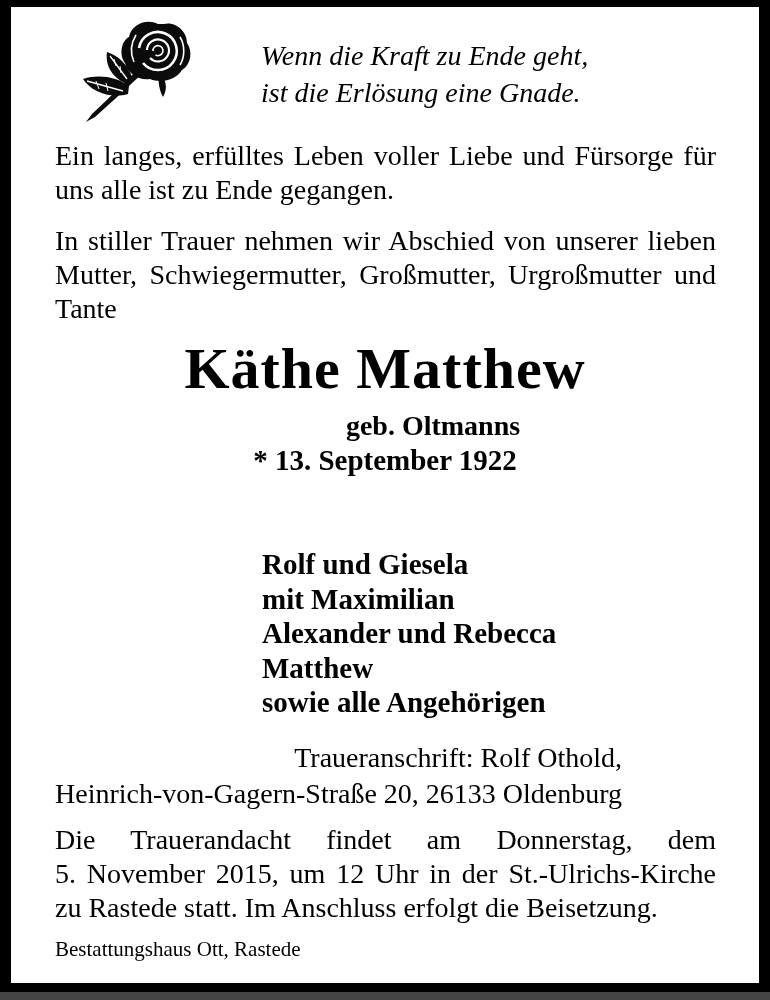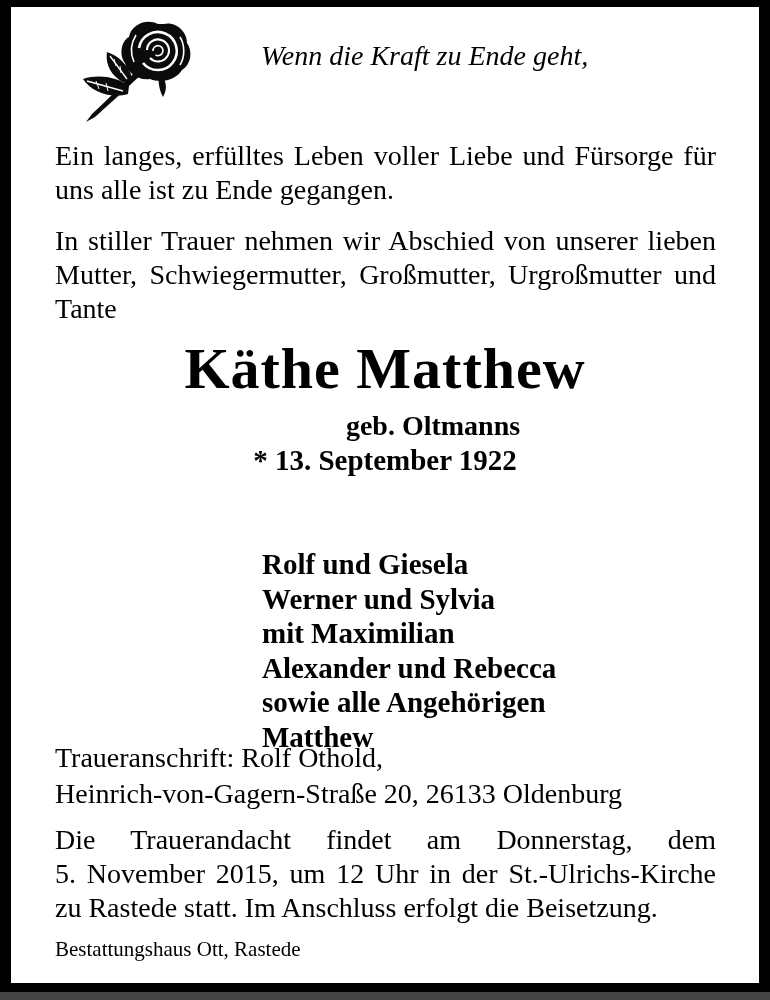--- a/index.html
+++ b/index.html
@@ -79,20 +79,21 @@
     font-size: 29px;
     font-weight: bold;
     line-height: 34.5px;
     margin-top: 42px;
   }
   .address {
     position: absolute;
     left: 44px; top: 733px;
     font-size: 28px;
     line-height: 36px;
+    text-align: right;
   }
   .service { top: 816px; }
   .funeral-home {
     position: absolute;
     left: 44px; top: 930px;
     font-size: 21px;
     line-height: 25px;
   }
 </style>
 </head>
@@ -120,41 +121,41 @@
       <path d="M36 41 L 53 64" stroke="#ffffff" stroke-width="1.3"></path>
       <path d="M40 44 l 2 7 M46 51 l 1 7" stroke="#ffffff" stroke-width="1"></path>
 
       <path d="M55 71 C 43 62 25 59 9 64 C 17 77 37 84 54 79 Z" fill="#0b0b0b"></path>
       <path d="M13 66 L 49 76" stroke="#ffffff" stroke-width="1.3"></path>
       <path d="M22 66 l 3 8 M32 68 l 2 8" stroke="#ffffff" stroke-width="1"></path>
     </svg>
 
     <div class="quote">
       <div>Wenn die Kraft zu Ende geht,</div>
+      <div>ist die Erlösung eine Gnade.</div>
     </div>
 
     <p class="para intro">Ein langes, erfülltes Leben voller Liebe und Fürsorge für uns alle ist zu Ende gegangen.</p>
 
     <p class="para mourning">In stiller Trauer nehmen wir Abschied von unserer lieben Mutter, Schwiegermutter, Großmutter, Urgroß­mutter und Tante</p>
 
     <div class="deceased-name">Käthe Matthew</div>
 
     <div class="maiden">geb. Oltmanns</div>
 
     <div class="dates">
       <span>* 13. September 1922</span>
     </div>
 
     <div class="family">
       <div>Rolf und Giesela</div>
-      <div>Werner und Sylvia</div>
       <div>mit Maximilian</div>
       <div>Alexander und Rebecca</div>
+      <div>Matthew</div>
       <div>sowie alle Angehörigen</div>
-      <div>Matthew</div>
     </div>
 
     <div class="address">
       <div>Traueranschrift: Rolf Othold,</div>
       <div>Heinrich-von-Gagern-Straße 20, 26133 Oldenburg</div>
     </div>
 
     <p class="para service">Die Trauerandacht findet am Donnerstag, dem 5.&nbsp;November 2015, um 12 Uhr in der St.-Ulrichs-Kirche zu Rastede statt. Im Anschluss erfolgt die Beisetzung.</p>
 
     <div class="funeral-home">Bestattungshaus Ott, Rastede</div>

